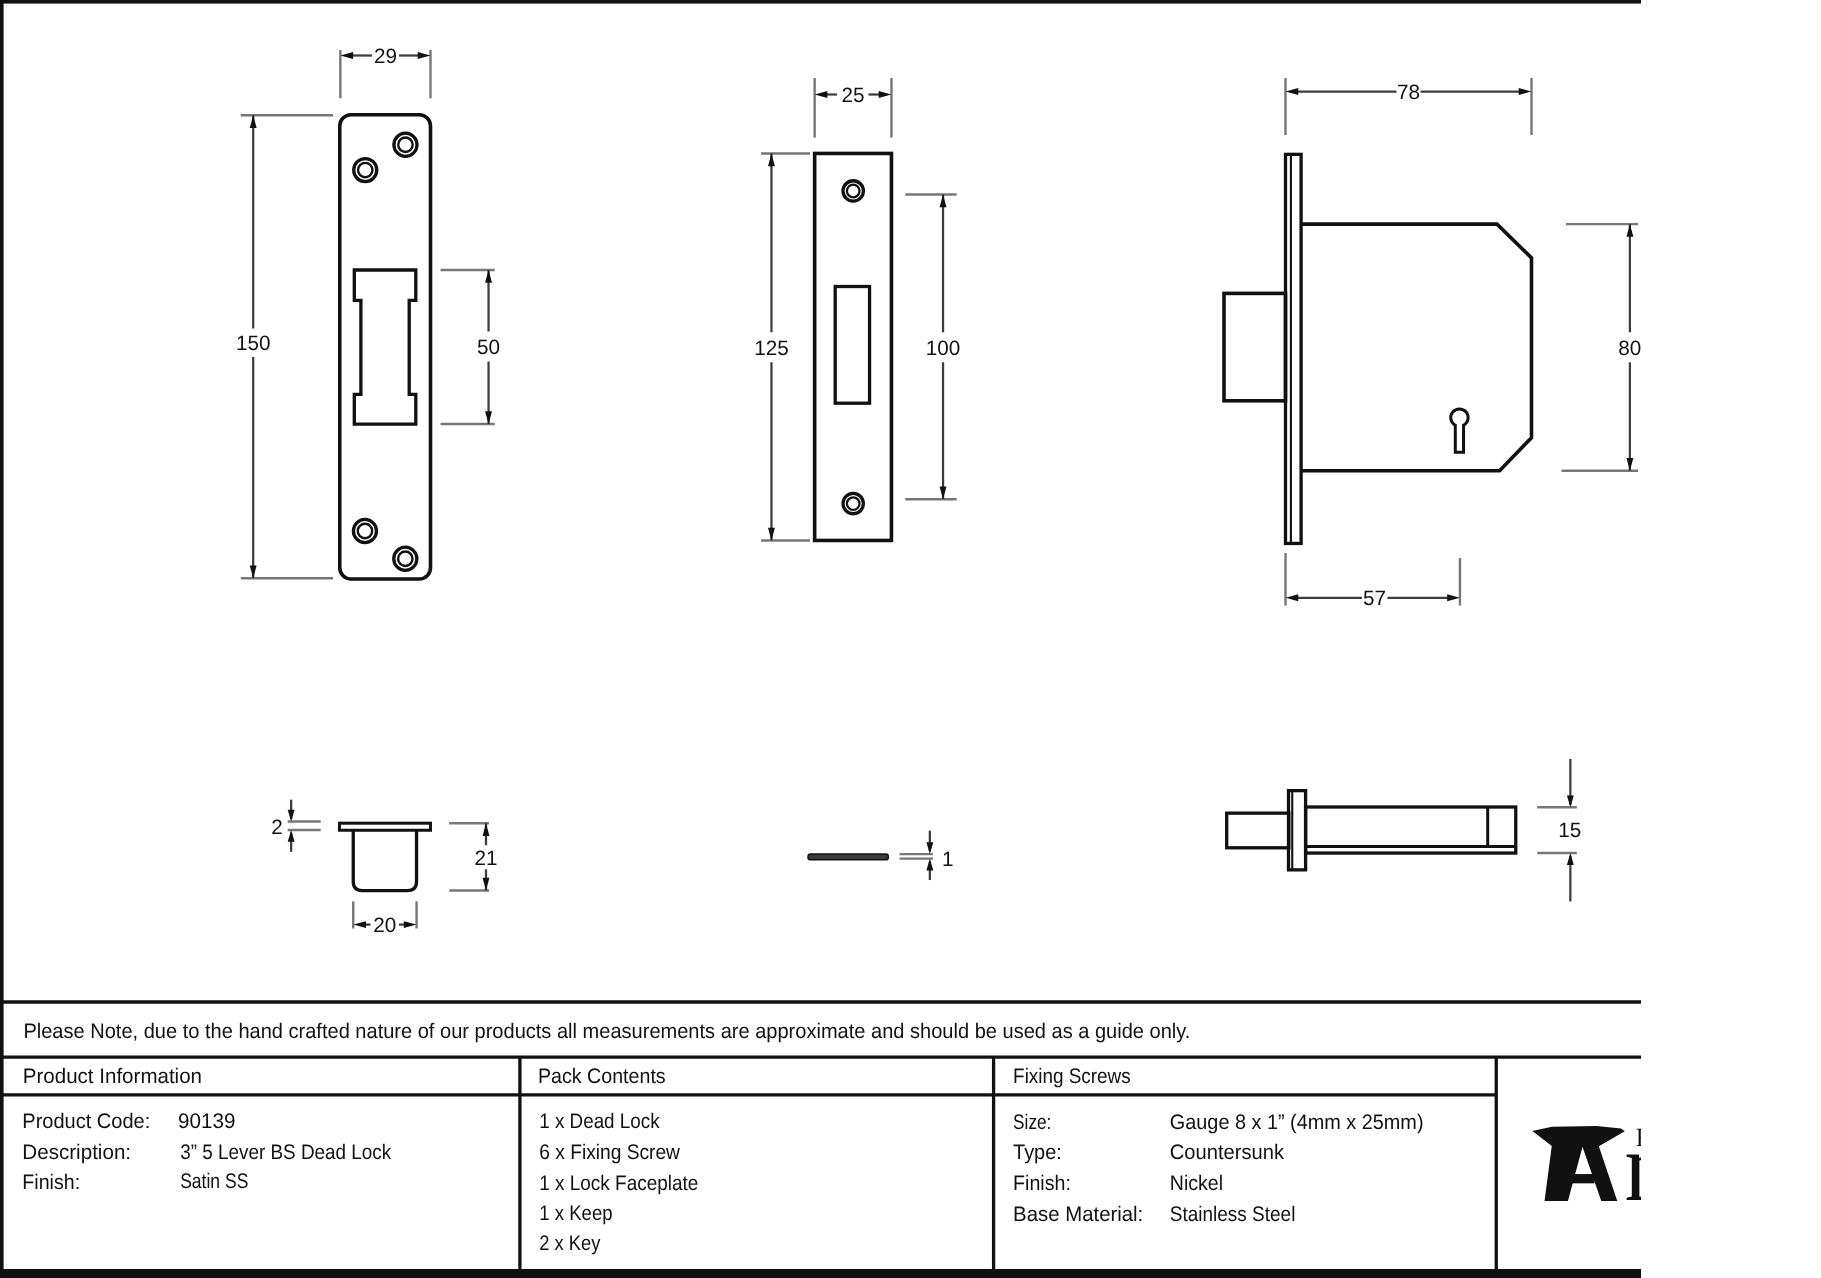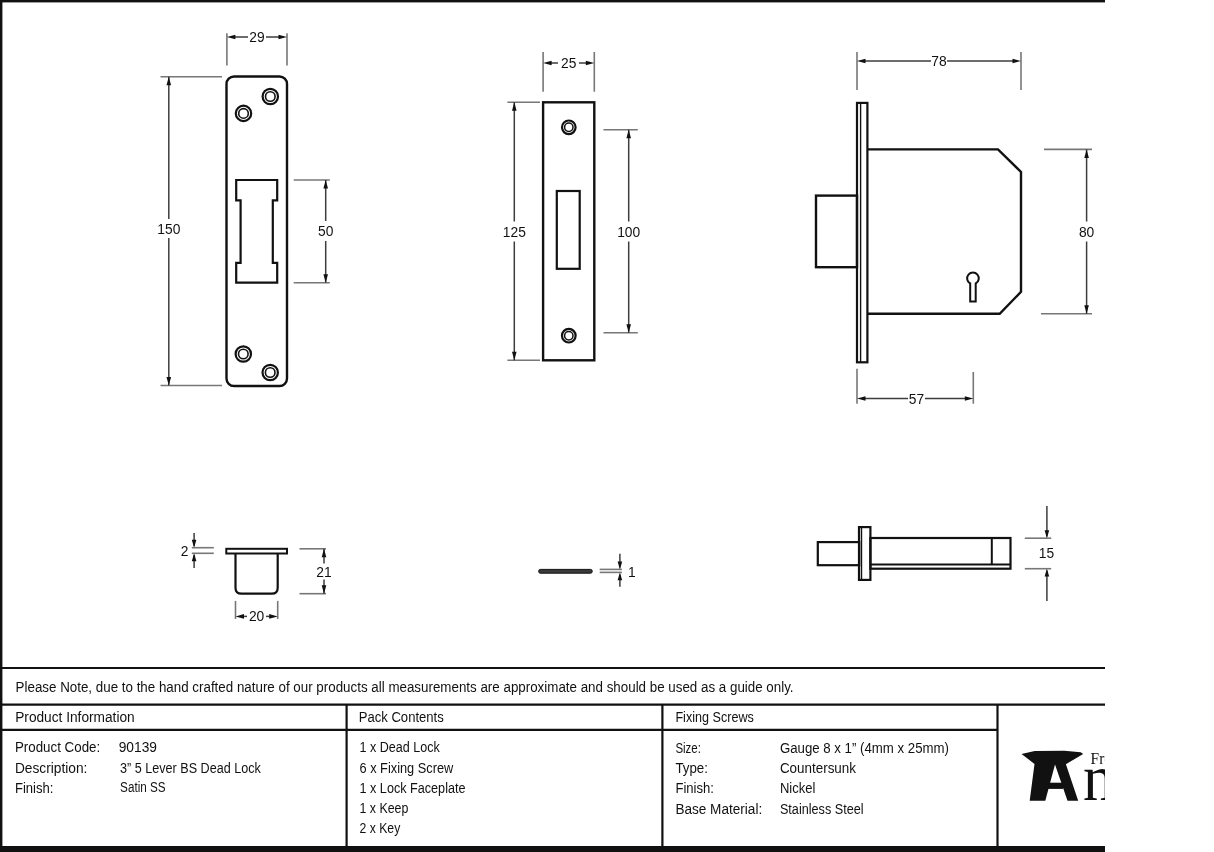--- a/index.html
+++ b/index.html
@@ -1,16 +1,16 @@
 <!DOCTYPE html>
 <html><head>
 <meta charset="utf-8">
 <style>
 html,body{margin:0;padding:0;background:#ffffff;}
-#page{position:relative;width:1094px;height:852px;background:#ffffff;overflow:hidden;padding-left:11px;}
+#page{position:relative;width:1094px;height:852px;background:#ffffff;overflow:hidden;}
 svg{position:absolute;left:0;top:0;}
 text{font-family:"Liberation Sans",sans-serif;fill:#111111;}
 .dim{font-size:13.8px;}
 .tbl{font-size:14px;}
 </style>
 </head>
 <body>
 <div id="page">
 <svg width="1214" height="852" viewBox="0 0 1214 852">
 

